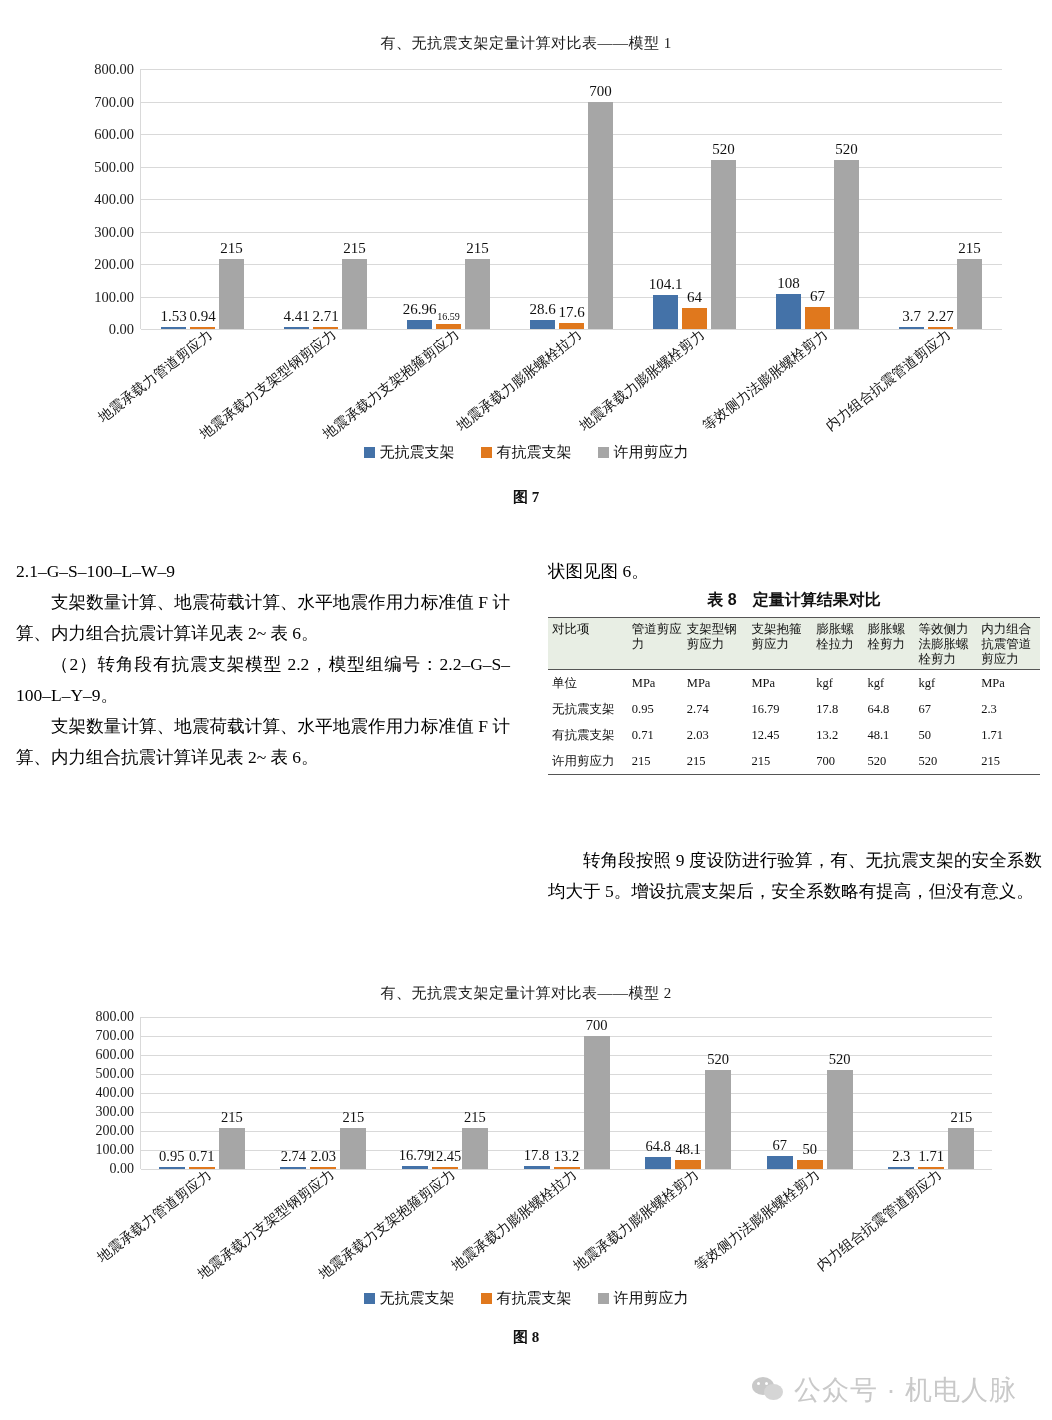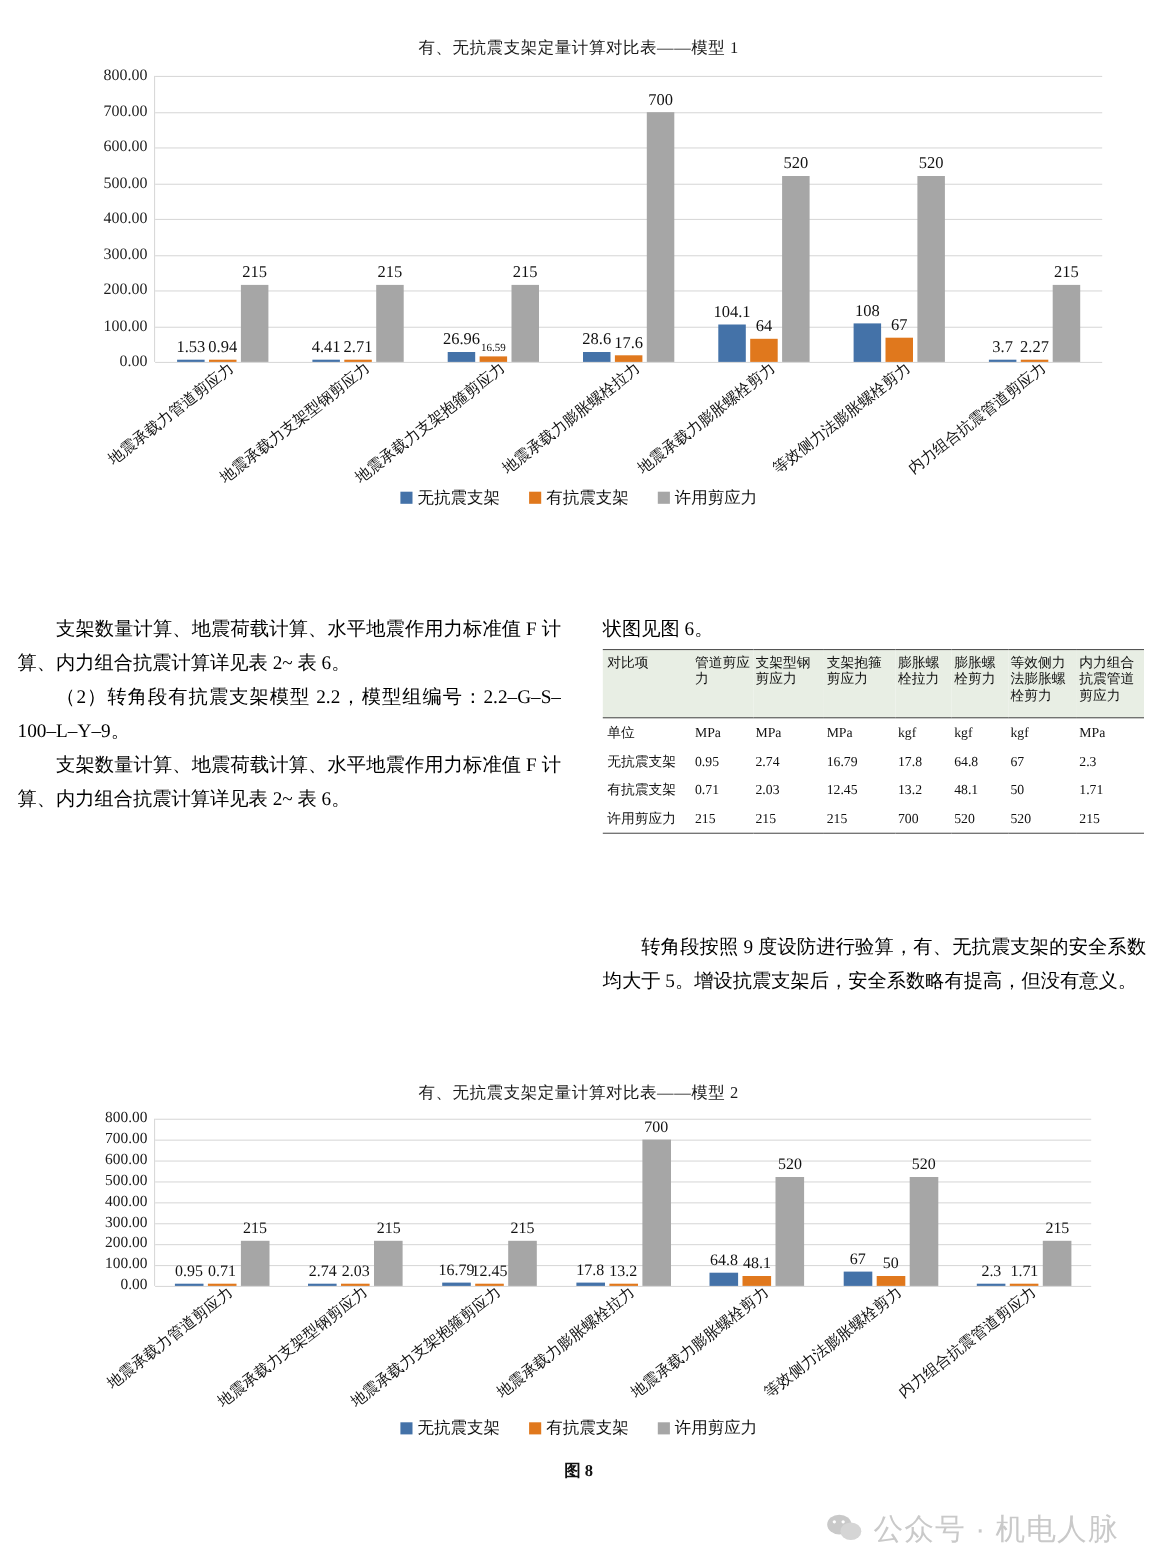--- a/index.html
+++ b/index.html
@@ -137,21 +137,21 @@
   }
   table.data {
     border-collapse: collapse;
     width: 100%;
     font-size: 12.5px;
     font-family: "Liberation Serif", "DejaVu Serif", serif;
   }
   table.data thead td {
     background: #e8eee4;
     vertical-align: top;
-    padding: 4px 2px 12px 2px;
+    padding: 4px 2px 2px 2px;
     line-height: 15px;
   }
   table.data thead tr { border-top: 1.6px solid #555; border-bottom: 1.1px solid #555; }
   table.data tbody td {
     padding: 6px 2px;
     line-height: 14px;
     vertical-align: middle;
   }
   table.data tbody tr:last-child { border-bottom: 1.6px solid #555; }
   td.c0 { width: 78px; padding-left: 4px !important; }
@@ -328,33 +328,36 @@
       <div class="legend-item">
         <span class="swatch" style="background: rgb(224, 120, 29);"></span>
         <span>有抗震支架</span>
       </div>
       <div class="legend-item">
         <span class="swatch" style="background: rgb(166, 166, 166);"></span>
         <span>许用剪应力</span>
       </div>
     </div>
 
+  <div class="fig-caption" style="margin-top:26px;">图 7</div>
 </div>
 
 <div class="col" style="left:16px; top:556px; width:494px;">
+  <p class="noind">2.1–G–S–100–L–W–9</p>
   <p class="ind">支架数量计算、地震荷载计算、水平地震作用力标准值 F 计算、内力组合抗震计算详见表 2~ 表 6。</p>
   <p class="ind">（2）转角段有抗震支架模型 2.2，模型组编号：2.2–G–S–100–L–Y–9。</p>
   <p class="ind">支架数量计算、地震荷载计算、水平地震作用力标准值 F 计算、内力组合抗震计算详见表 2~ 表 6。</p>
 </div>
 
 <div class="col" style="left:548px; top:556px; width:494px;">
   <p class="noind">状图见图 6。</p>
 </div>
 
 <div style="position:absolute; left:548px; top:590px; width:492px;">
+  <div class="tbl-title">表 8　定量计算结果对比</div>
   <table class="data">
     <thead>
       <tr>
         <td class="c0">对比项</td>
         <td style="width:52px;">管道剪应力</td>
         <td style="width:62px;">支架型钢剪应力</td>
         <td style="width:62px;">支架抱箍剪应力</td>
         <td style="width:48px;">膨胀螺栓拉力</td>
         <td style="width:48px;">膨胀螺栓剪力</td>
         <td style="width:60px;">等效侧力法膨胀螺栓剪力</td>

